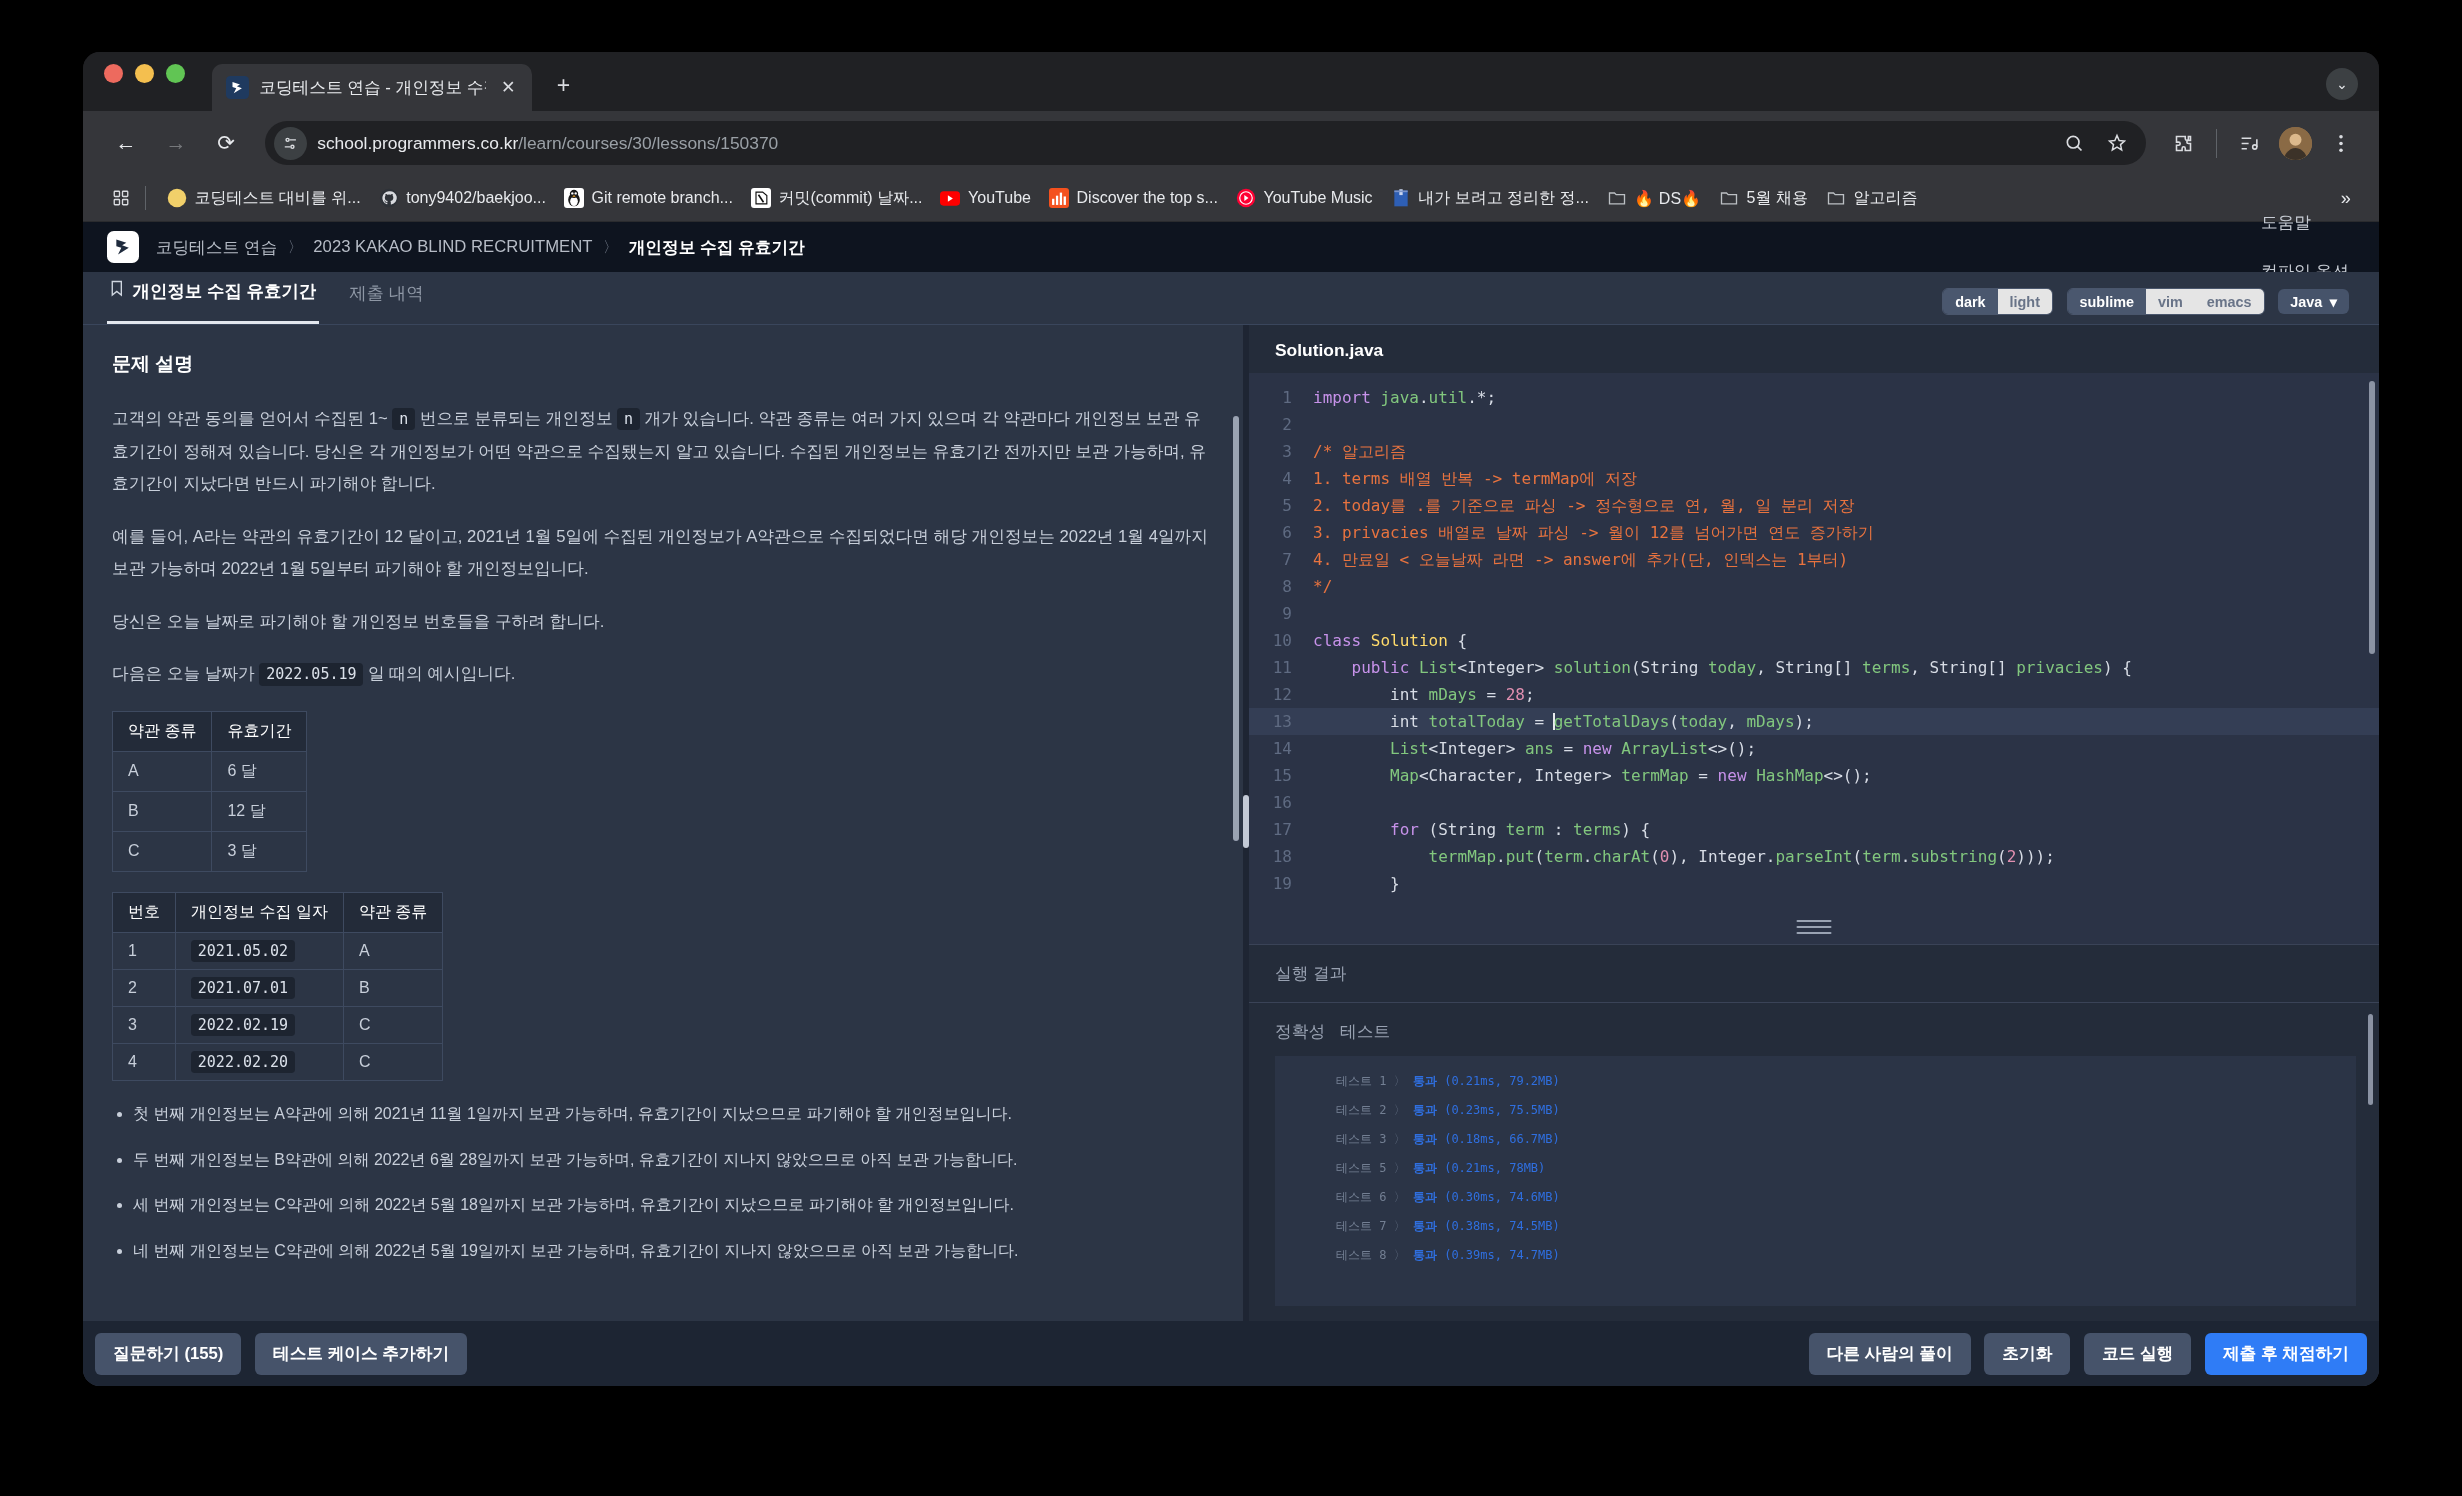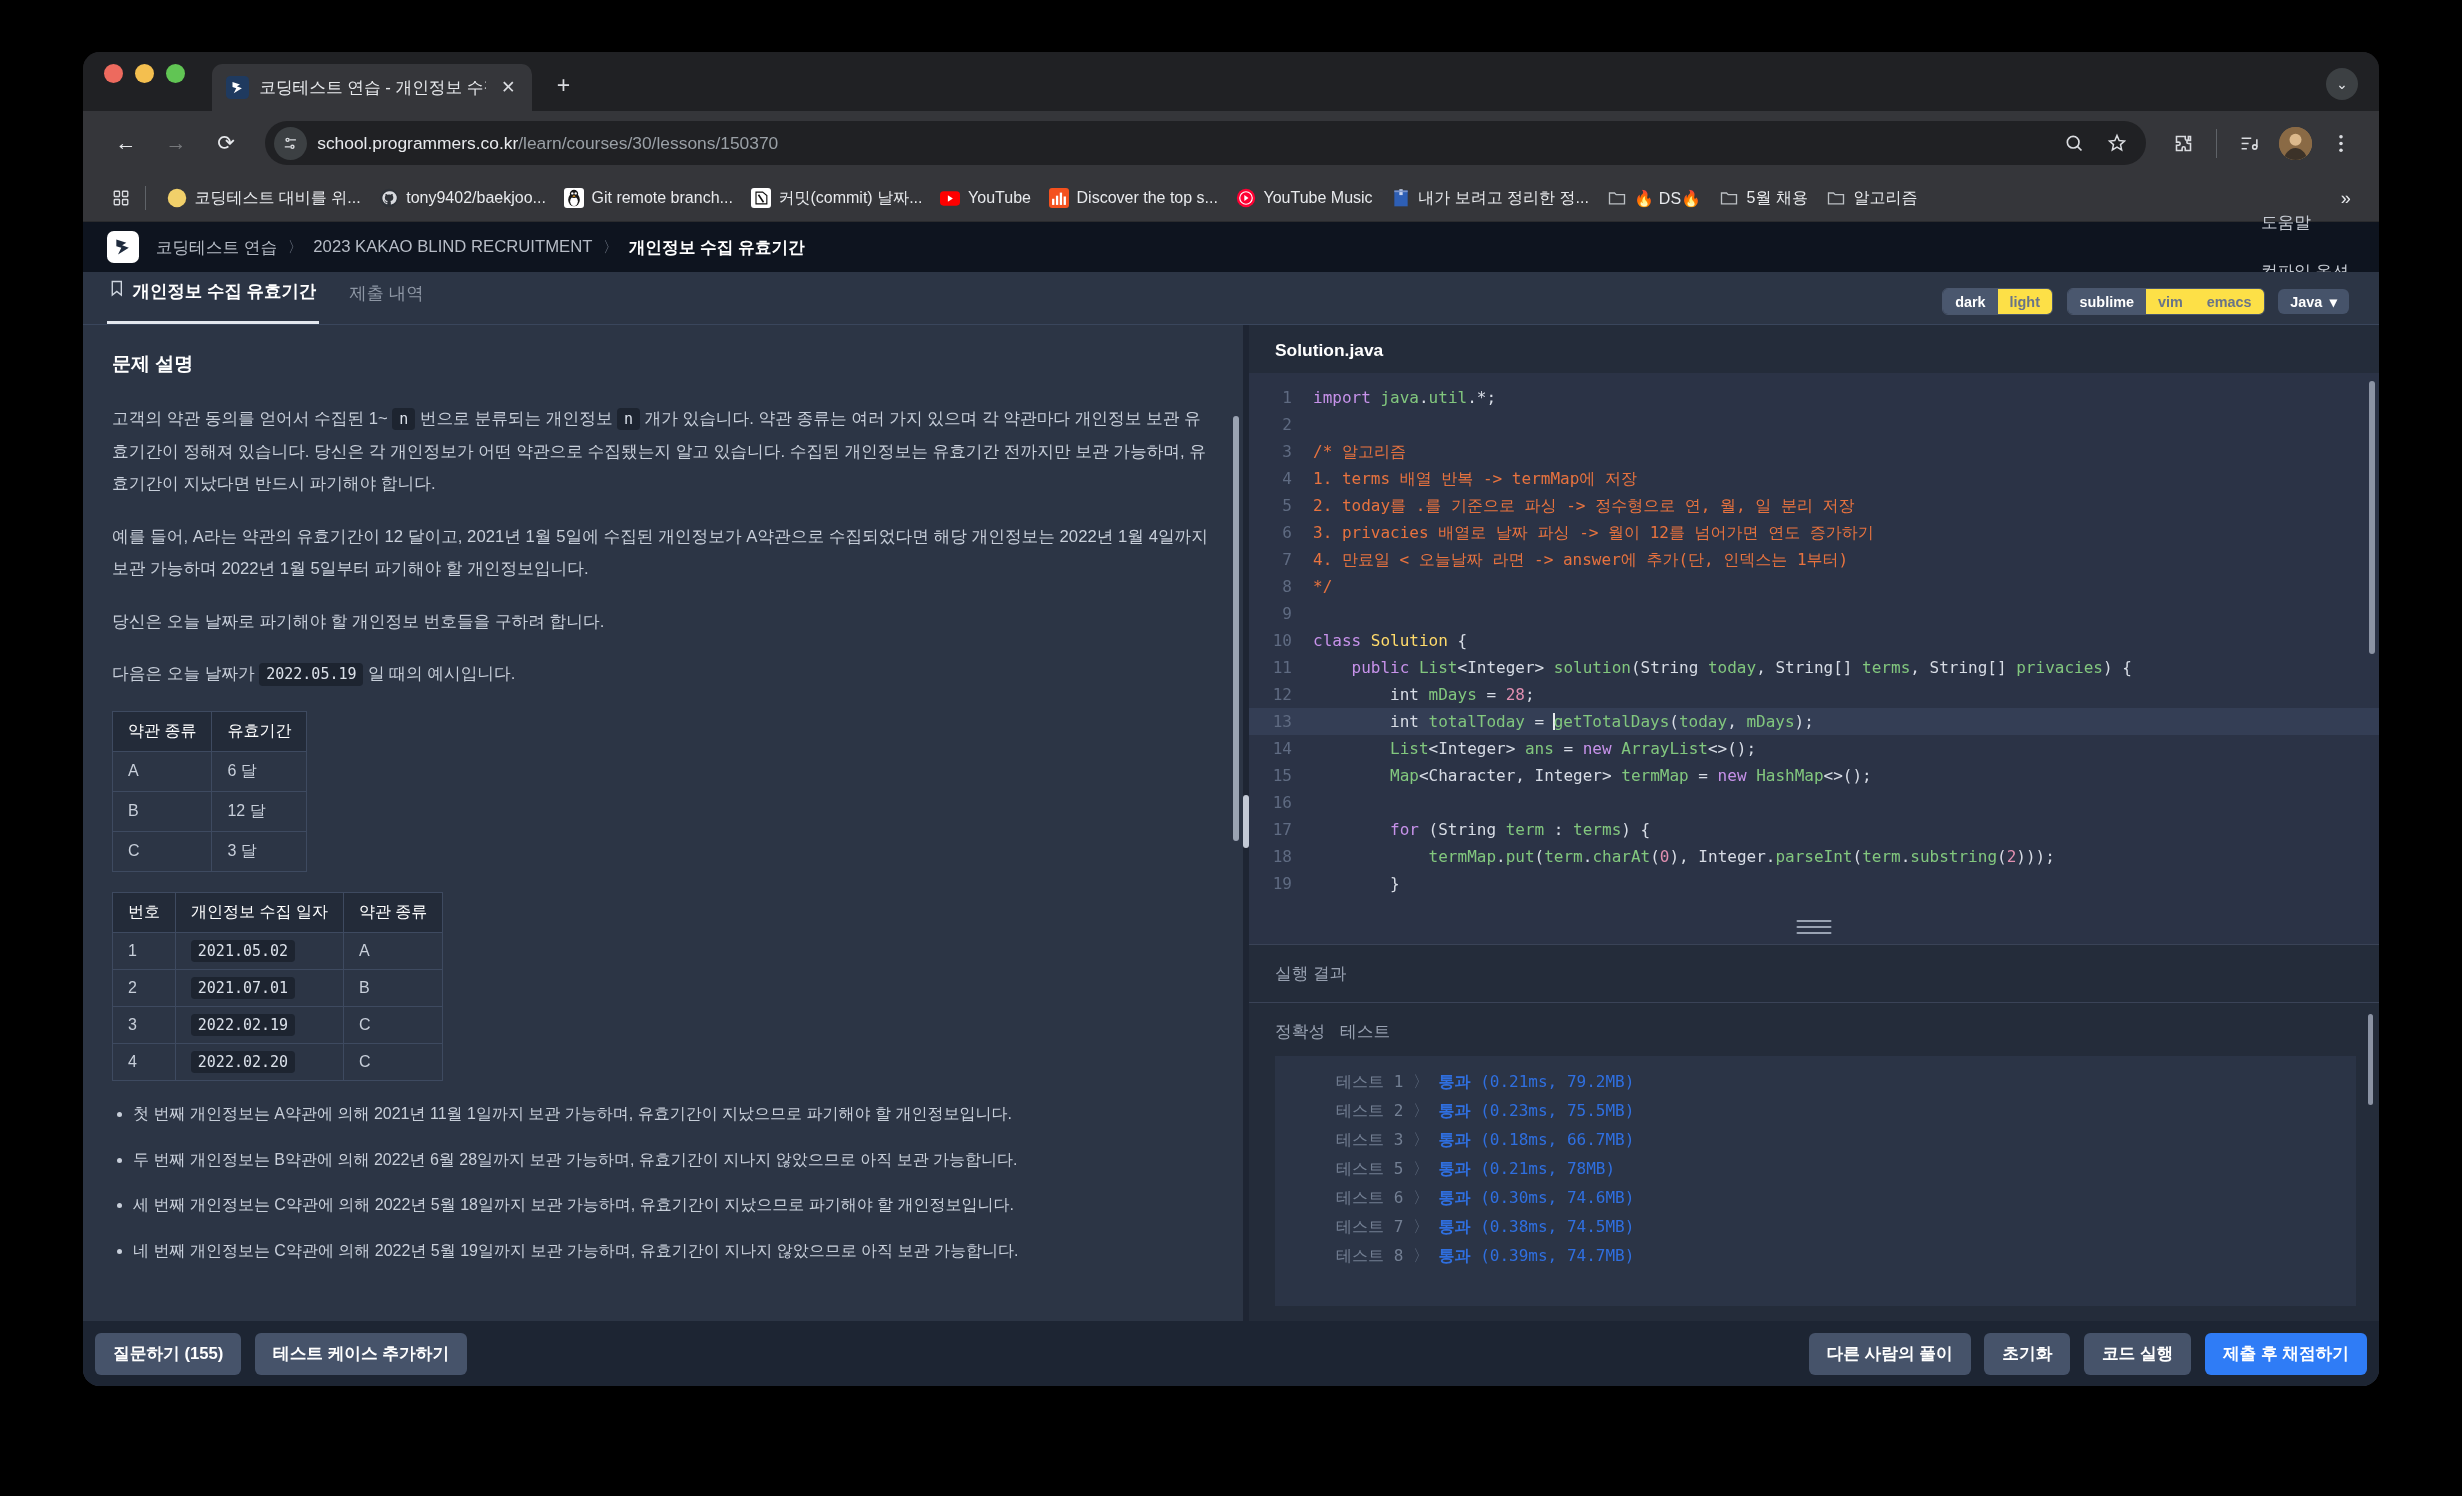--- a/index.html
+++ b/index.html
@@ -176,21 +176,21 @@
     display: flex; align-items: center; gap: 9px;
     font-size: 17.4px; color: #8e97a5;
     height: 100%; padding: 0 3px 10.6px;
   }
   .ptab.active { color: #fff; font-weight: bold; border-bottom: 3px solid #e3e7ee; }
   .seg-wrap { margin-left: auto; display: flex; align-items: center; gap: 13.6px; padding-bottom: 9px; }
   .seg {
     display: flex; border: 0.8px solid #4a566c; border-radius: 6px; overflow: hidden;
   }
   .seg span {
-    padding: 4.5px 12px; font-size: 14.4px; color: #697488; background: #fde047;
+    padding: 4.5px 12px; font-size: 14.4px; color: #697488; background: #e5e5e5;
     font-weight: bold;
   }
   .seg span.on { background: #4a576e; color: #fff; }
   .langsel {
     display: flex; align-items: center; gap: 7.6px;
     padding: 4.5px 12px; font-size: 14.4px; color: #fff; font-weight: bold;
     background: #46536a; border-radius: 6px;
   }
   
   .main { flex: 1; display: flex; min-height: 0; }
@@ -256,21 +256,21 @@
     font-size: 16.7px; color: #98a1b1;
     background: #242c3a;
   }
   .result-body { height: 318px; background: #242c3a; padding: 16.7px 0 0 26px; position: relative; overflow: hidden; }
   .result-tabs { font-size: 16.7px; color: #98a1b1; margin-bottom: 13.6px; display: flex; gap: 15px; }
   .result-box {
     background: #2b3446;
     margin-right: 23px;
     padding: 10.6px 0 10.6px 61px;
     font-family: "DejaVu Sans Mono", monospace;
-    font-size: 16px; line-height: 29px;
+    font-size: 12px; line-height: 29px;
     height: 250px; overflow: hidden;
   }
   .tline .tnum { color: #737f93; }
   .tline .chev { color: #5e6a7e; }
   .tline .pass { color: #2f6fe0; font-weight: bold; }
   .tline .met  { color: #2f6fe0; }
   .res-scroll { position: absolute; right: 6px; top: 10.6px; width: 5.3px; height: 91px; background: #8b93a4; border-radius: 3px; }
 
   
   .bottombar {

